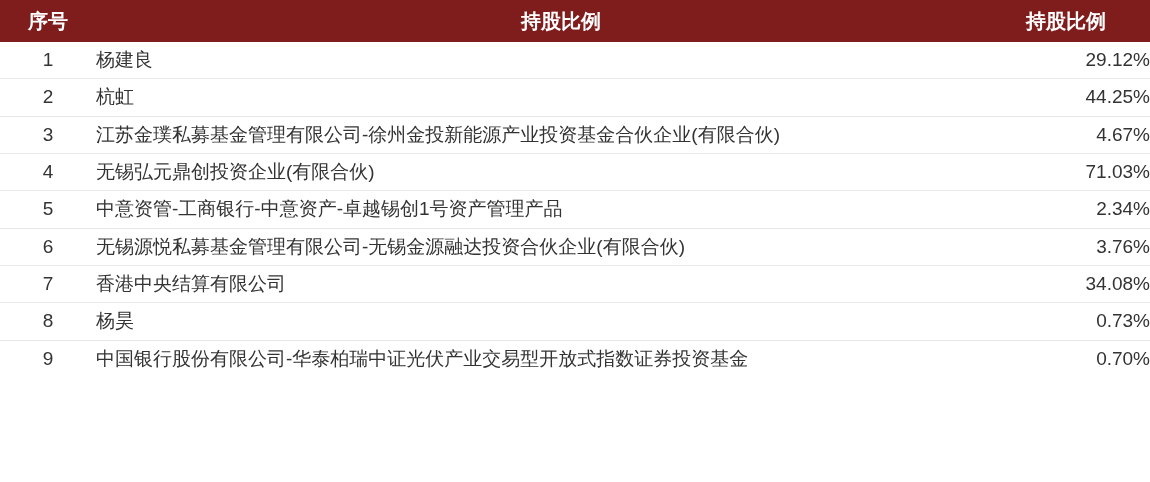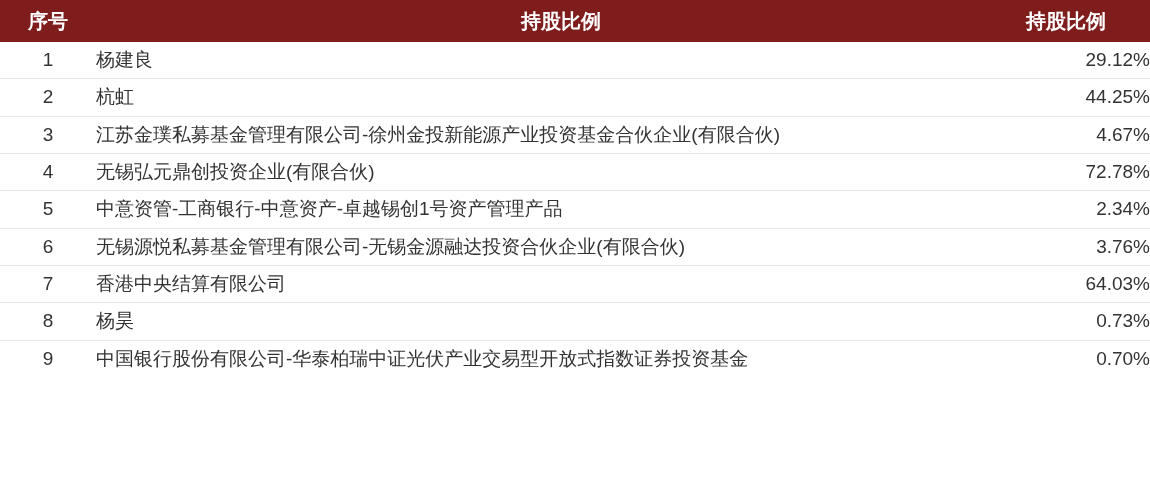--- a/index.html
+++ b/index.html
@@ -98,36 +98,36 @@
       <td class="ratio">44.25%</td>
     </tr>
     <tr>
       <td class="idx">3</td>
       <td class="name">江苏金璞私募基金管理有限公司-徐州金投新能源产业投资基金合伙企业(有限合伙)</td>
       <td class="ratio">4.67%</td>
     </tr>
     <tr>
       <td class="idx">4</td>
       <td class="name">无锡弘元鼎创投资企业(有限合伙)</td>
-      <td class="ratio">72.78%</td>
+      <td class="ratio">71.03%</td>
     </tr>
     <tr>
       <td class="idx">5</td>
       <td class="name">中意资管-工商银行-中意资产-卓越锡创1号资产管理产品</td>
       <td class="ratio">2.34%</td>
     </tr>
     <tr>
       <td class="idx">6</td>
       <td class="name">无锡源悦私募基金管理有限公司-无锡金源融达投资合伙企业(有限合伙)</td>
       <td class="ratio">3.76%</td>
     </tr>
     <tr>
       <td class="idx">7</td>
       <td class="name">香港中央结算有限公司</td>
-      <td class="ratio">64.03%</td>
+      <td class="ratio">34.08%</td>
     </tr>
     <tr>
       <td class="idx">8</td>
       <td class="name">杨昊</td>
       <td class="ratio">0.73%</td>
     </tr>
     <tr>
       <td class="idx">9</td>
       <td class="name">中国银行股份有限公司-华泰柏瑞中证光伏产业交易型开放式指数证券投资基金</td>
       <td class="ratio">0.70%</td>

